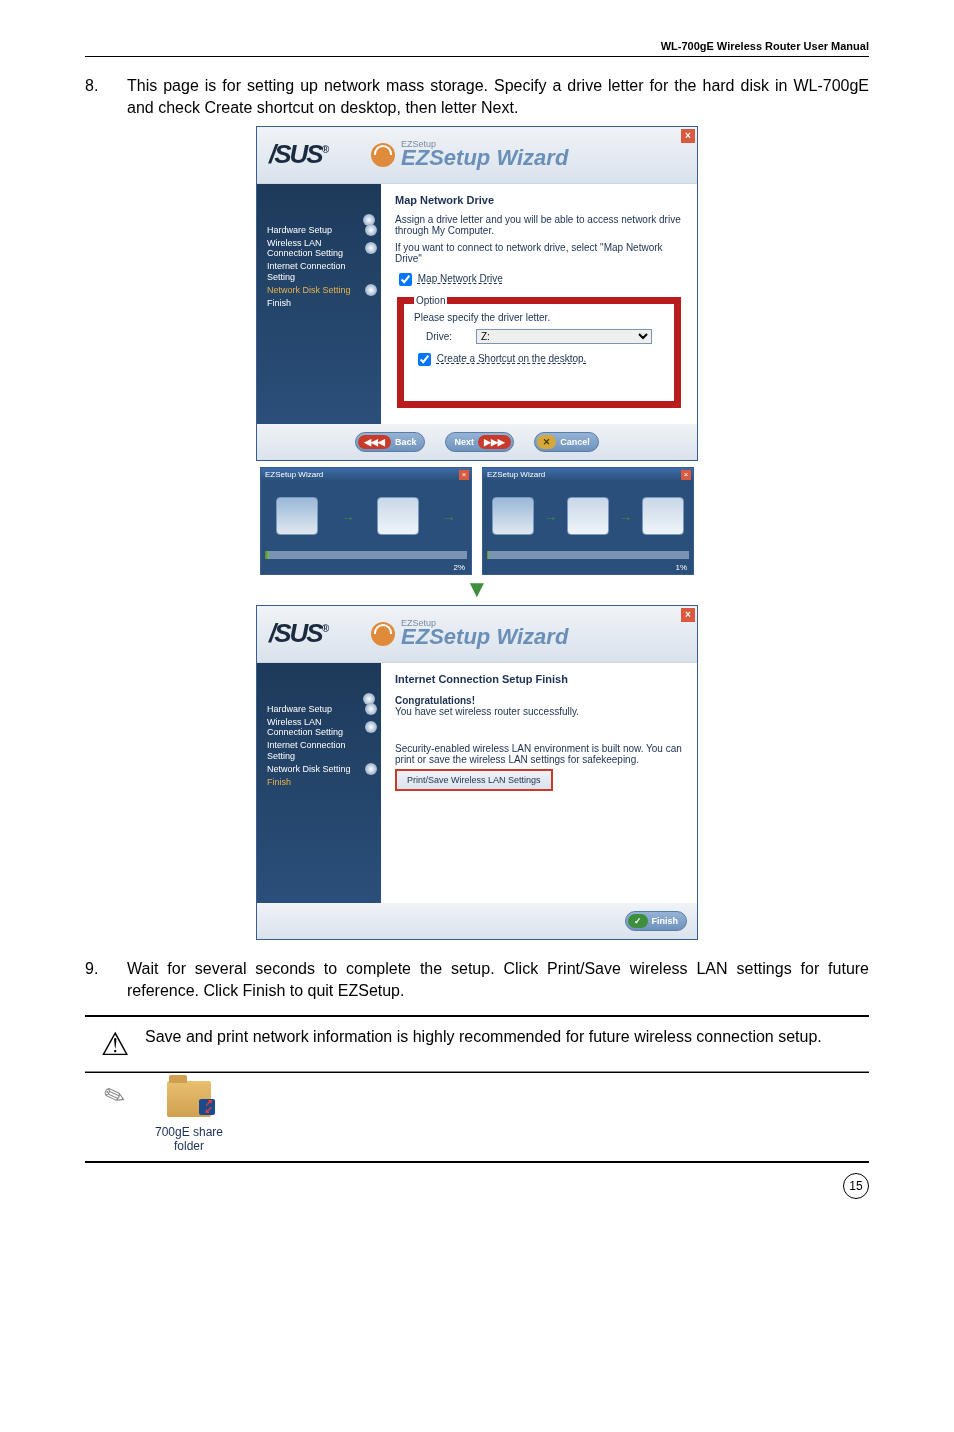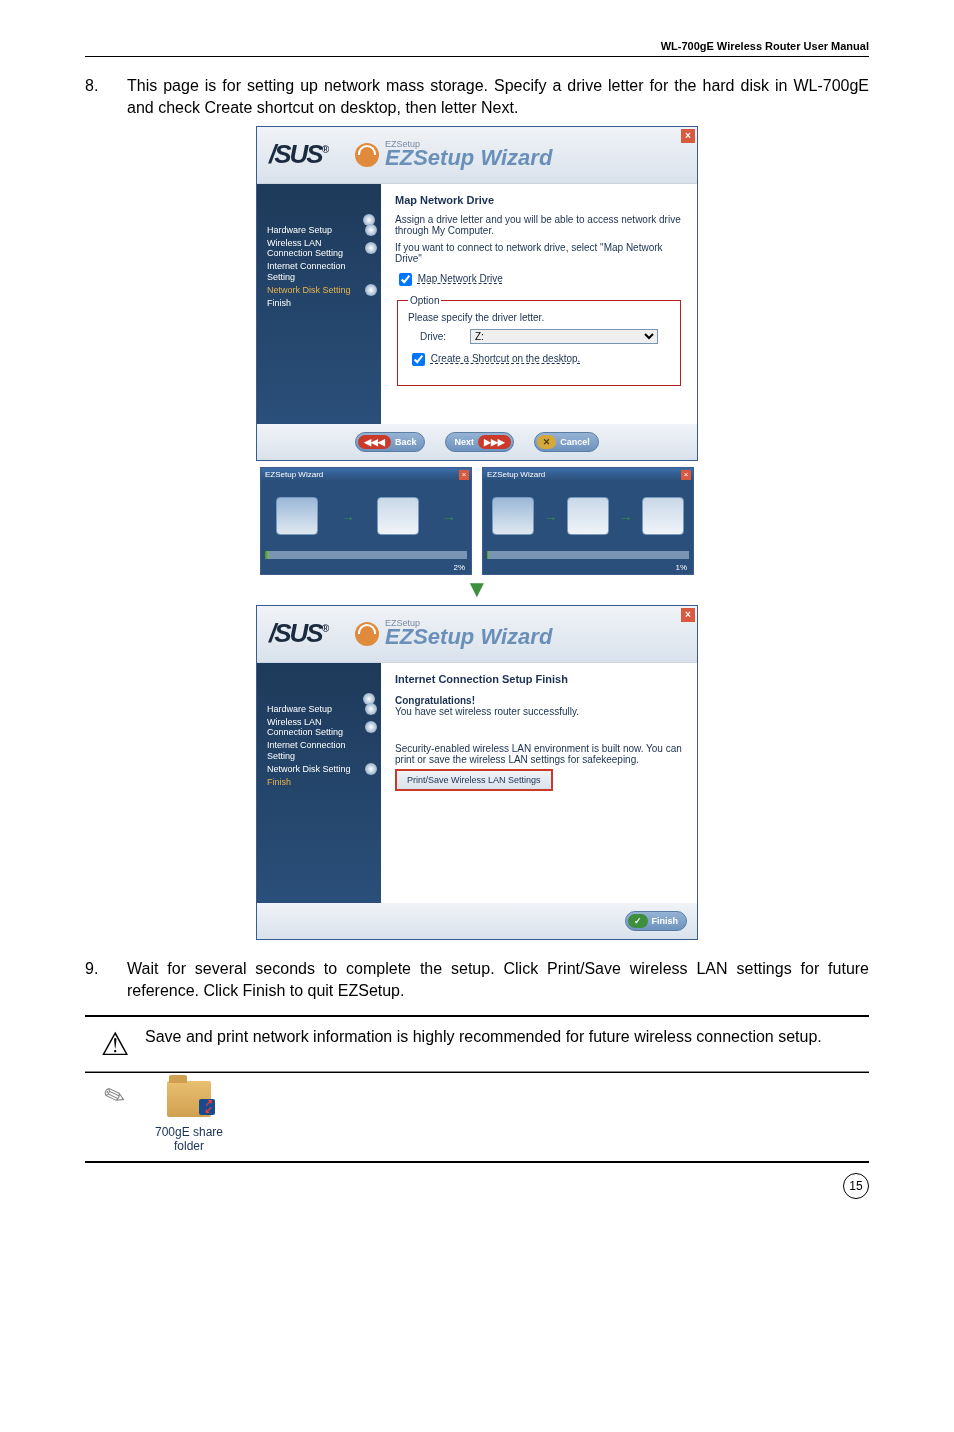--- a/index.html
+++ b/index.html
@@ -57,20 +57,21 @@
     line-height: 14px;
     font-weight: bold;
   }
   .wizard-header {
     background: linear-gradient(#f0f3f7, #d9e2ec);
     height: 56px;
     display: flex;
     align-items: center;
     padding: 0 12px;
     border-bottom: 1px solid #ccd6e2;
+    gap: 16px;
   }
   .asus-logo {
     font-family: Arial, sans-serif;
     font-size: 26px;
     font-weight: 900;
     font-style: italic;
     color: #1a2a3f;
     letter-spacing: -2px;
   }
   .asus-logo sup { font-size: 10px; }
@@ -160,22 +161,22 @@
   }
   .checkbox-line {
     margin: 6px 0;
   }
   .checkbox-line input { vertical-align: middle; }
   .checkbox-line label {
     text-decoration: underline;
     text-decoration-style: dashed;
   }
   fieldset.option-box {
-    border: 1px solid #b91c1c;
-    padding: 6px 10px 10px 10px;
+    border: 7px solid #b91c1c;
+    padding: 6px 10px 26px 10px;
     margin-top: 4px;
   }
   fieldset.option-box legend {
     font-size: 10px;
     color: #1a3050;
   }
   .drive-row {
     display: flex;
     align-items: center;
     margin: 6px 12px;

